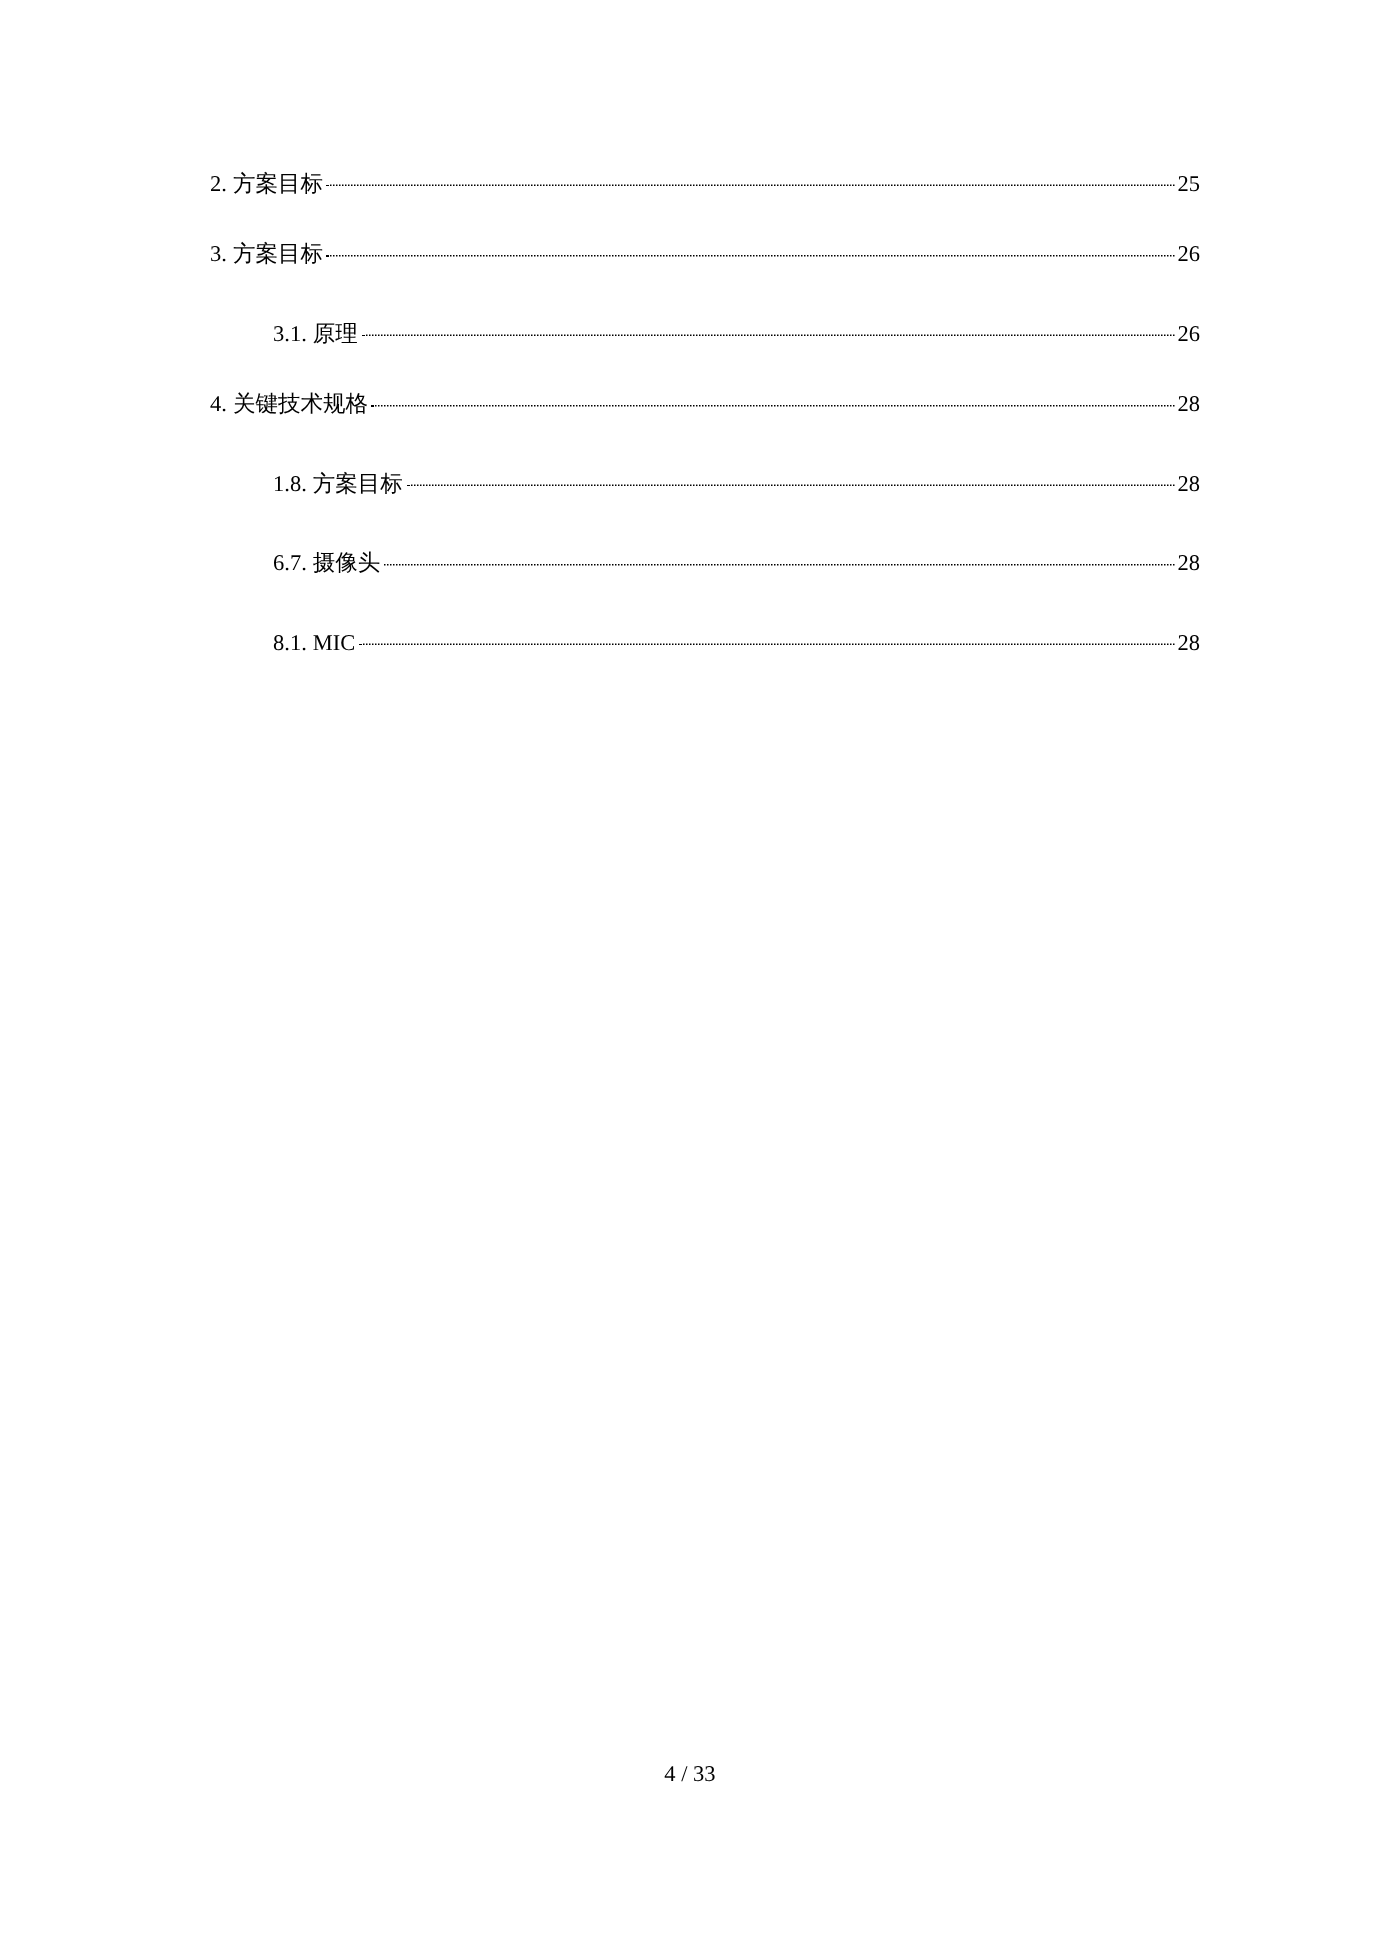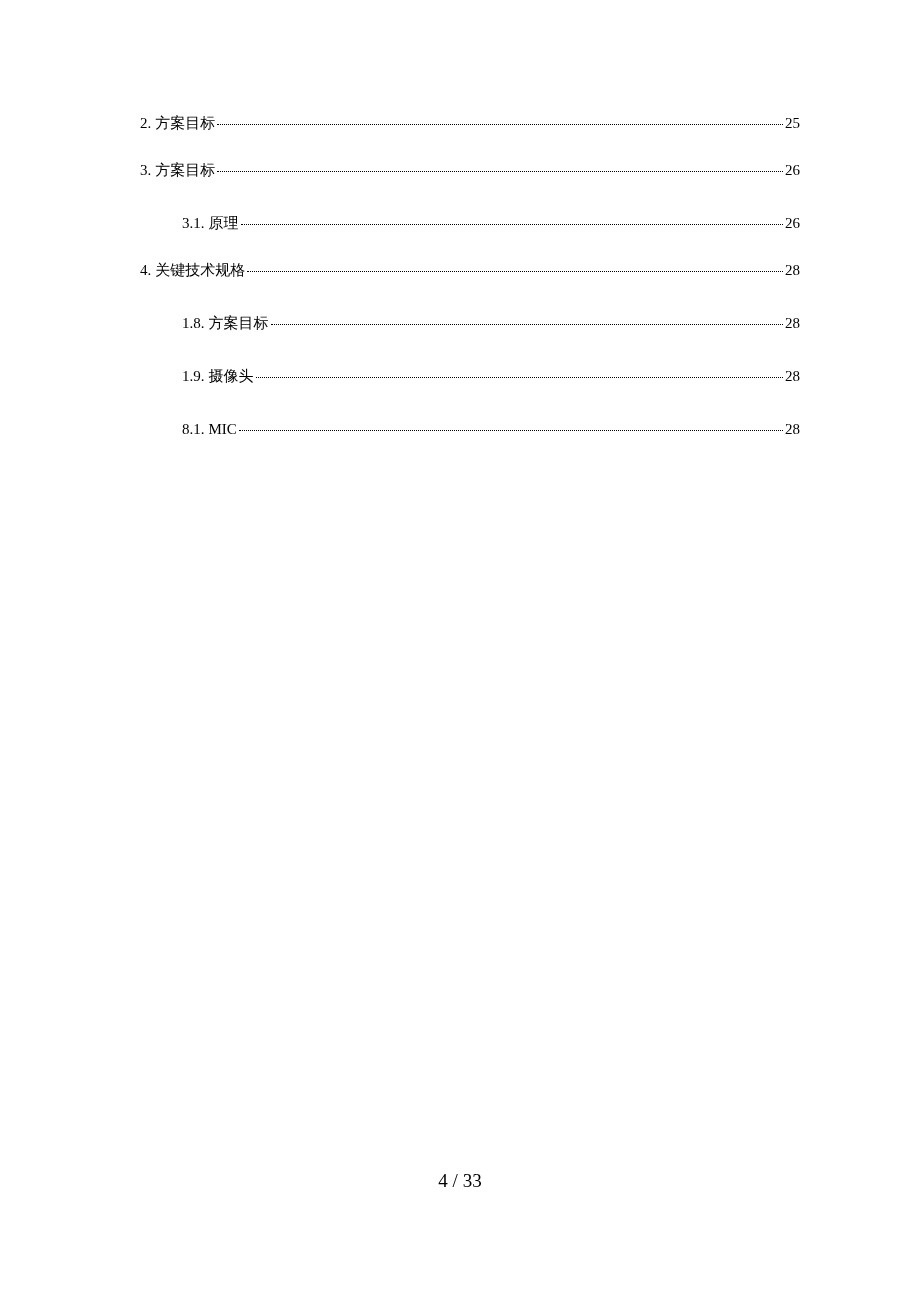--- a/index.html
+++ b/index.html
@@ -50,21 +50,21 @@
     .toc-page {
       white-space: nowrap;
       font-family: Liberation Serif, serif;
     }
     .page-footer {
       position: absolute;
       bottom: 110px;
       left: 0;
       right: 0;
       text-align: center;
-      font-size: 19px;
+      font-size: 15px;
       font-family: "Times New Roman", serif;
       color: #000;
     }
   </style>
 </head>
 <body>
 
 <div class="page-content">
   <div class="toc-entry level-1">
     <span class="toc-number">2.</span>
@@ -90,21 +90,21 @@
     <span class="toc-dots"></span>
     <span class="toc-page">28</span>
   </div>
   <div class="toc-entry level-2">
     <span class="toc-number">1.8.</span>
     <span class="toc-title">方案目标</span>
     <span class="toc-dots"></span>
     <span class="toc-page">28</span>
   </div>
   <div class="toc-entry level-2">
-    <span class="toc-number">1.9.</span>
+    <span class="toc-number">6.7.</span>
     <span class="toc-title">摄像头</span>
     <span class="toc-dots"></span>
     <span class="toc-page">28</span>
   </div>
   <div class="toc-entry level-2">
     <span class="toc-number">8.1.</span>
     <span class="toc-title">MIC</span>
     <span class="toc-dots"></span>
     <span class="toc-page">28</span>
   </div>

